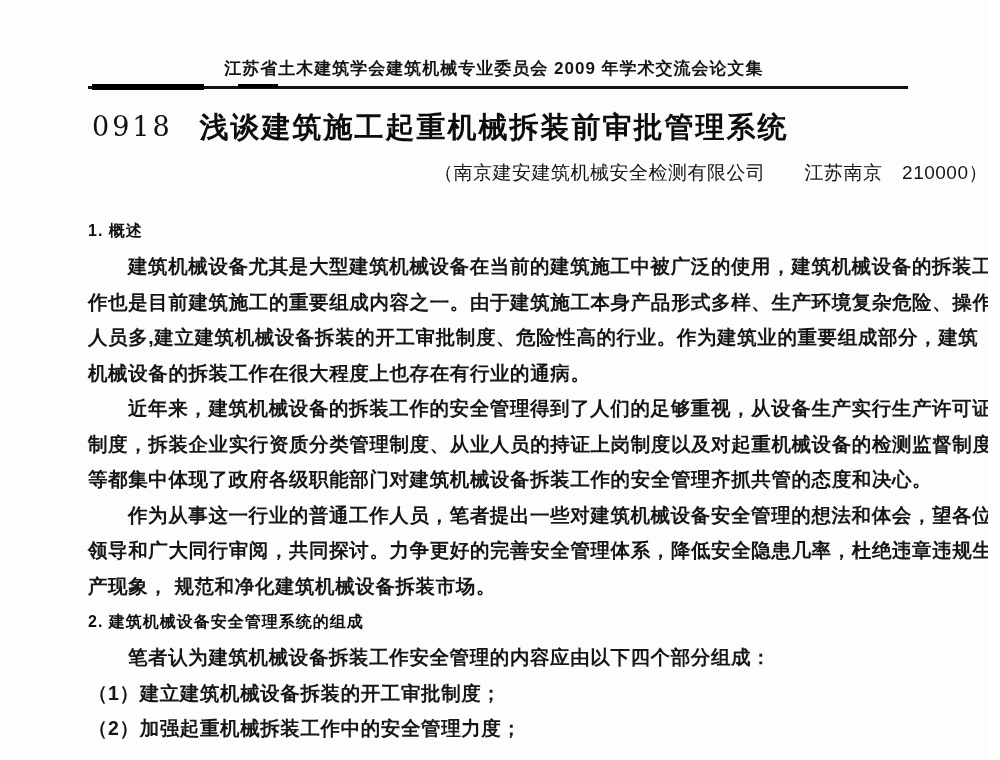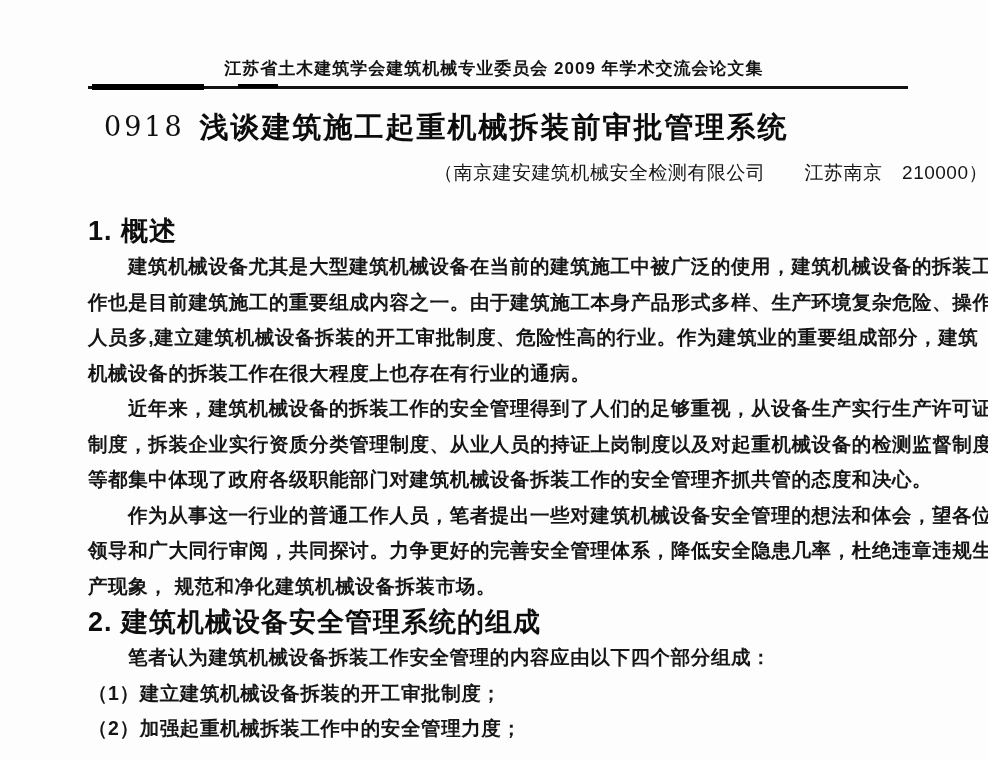--- a/index.html
+++ b/index.html
@@ -45,21 +45,21 @@
     background: #000;
     display: block;
   }
   .title-row {
     position: relative;
     margin-top: 19px;
     height: 42px;
   }
   .paper-no {
     position: absolute;
-    left: 104px;
+    left: 92px;
     top: 3px;
     font-family: "DejaVu Serif", serif;
     font-size: 27px;
     letter-spacing: 3px;
     color: #101010;
   }
   .title {
     margin: 16px;
     text-align: center;
     font-size: 29px;
@@ -80,21 +80,21 @@
     font-size: 19px;
     font-weight: 400;
     letter-spacing: 0.5px;
   }
   .body {
     margin: 27px 80px 0 88px;
     font-size: 19.5px;
     font-weight: 600;
   }
   .section-heading {
-    font-size: 27px;
+    font-size: 16px;
     font-weight: bold;
     line-height: 36px;
     letter-spacing: 1px;
     color: #0e0e0e;
   }
   .text-line {
     line-height: 35.5px;
     letter-spacing: 0.6px;
     white-space: nowrap;
     color: #161616;

